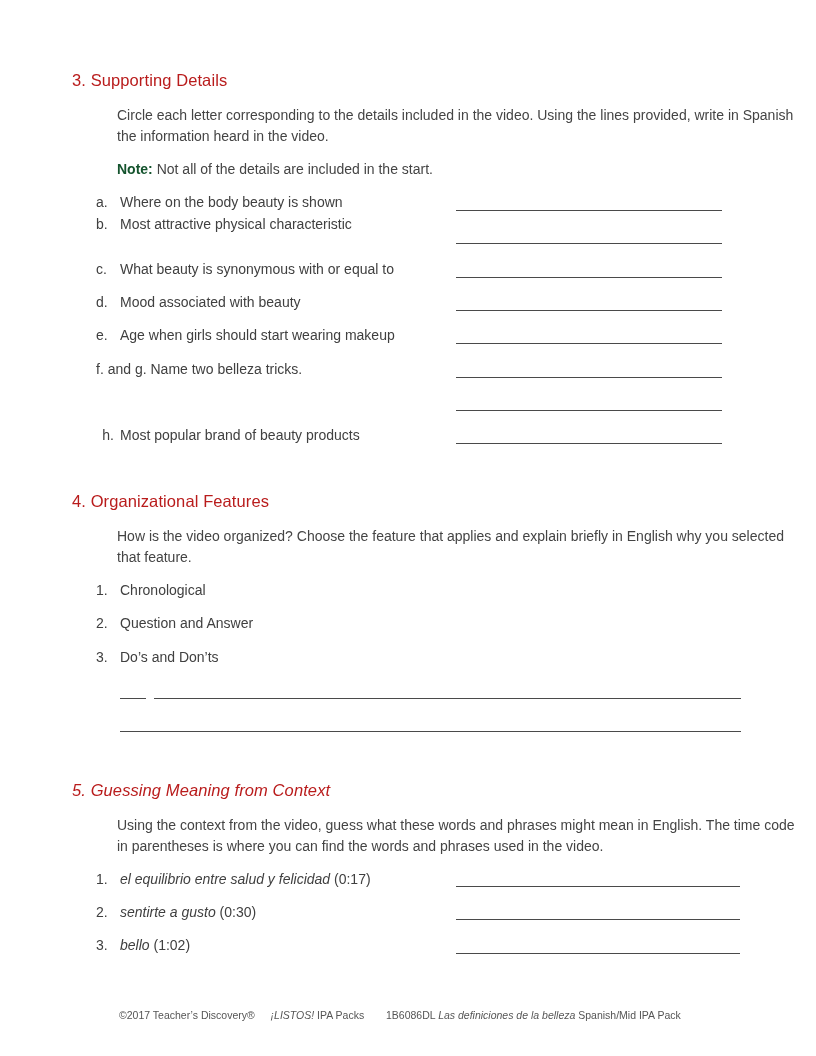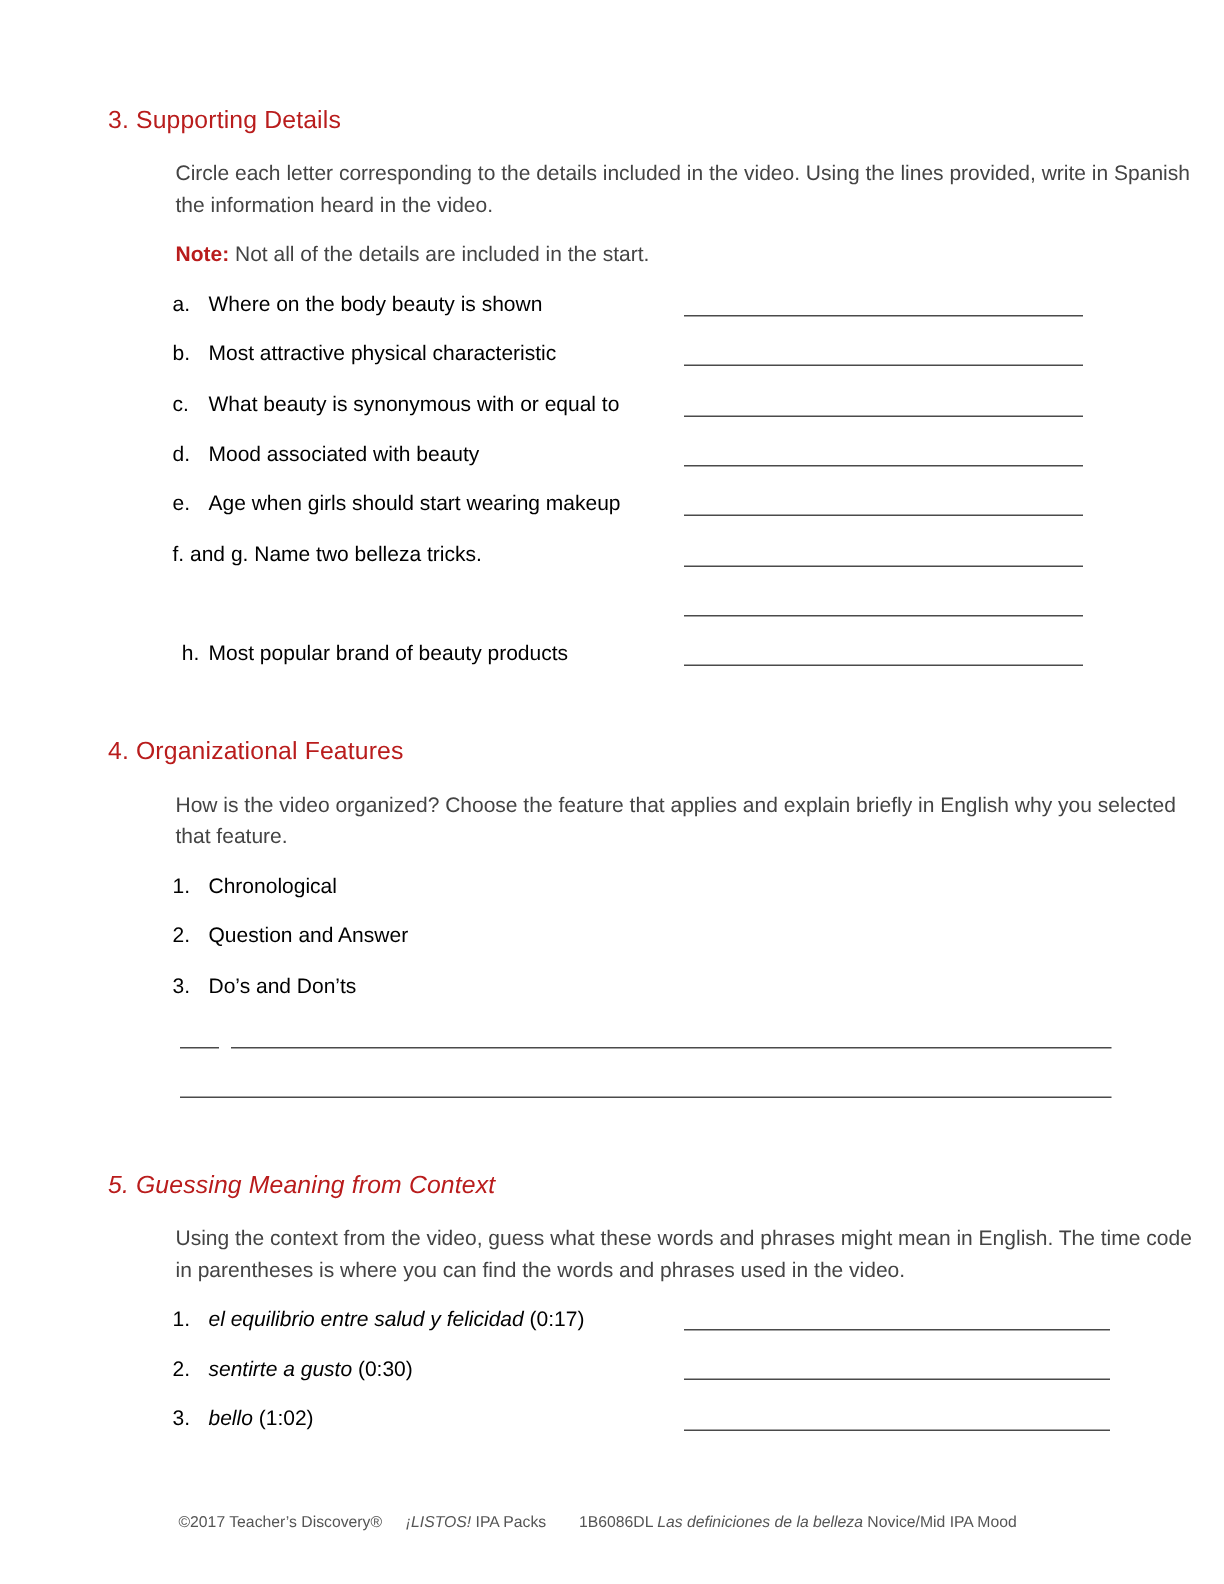--- a/index.html
+++ b/index.html
@@ -3,41 +3,41 @@
 <meta charset="utf-8">
 <style>
   html, body { margin: 0; padding: 0; background: #ffffff; }
   body {
     width: 816px; height: 1056px; position: relative; overflow: hidden;
     font-family: "Liberation Sans", sans-serif; color: #3a3a3a;
   }
   .abs { position: absolute; }
   .h { font-size: 16.5px; color: #b91c1c; font-weight: normal; letter-spacing: 0.1px; }
   .p { font-size: 14px; line-height: 21px; color: #444; font-weight: 300; margin-left: 45px; }
-  .item { font-size: 14px; color: #000000; white-space: nowrap; margin-left: 19px; }
+  .item { font-size: 14px; color: #404040; white-space: nowrap; }
   .line { position: absolute; height: 0; border-top: 1px solid #4a4a4a; }
-  .note-b { color: #b91c1c; font-weight: bold; }
+  .note-b { color: #14532d; font-weight: bold; }
   .it { font-style: italic; }
   .footer { font-size: 10.5px; color: #555; white-space: nowrap; }
 </style>
 </head>
 <body>
 
 <div class="abs h" style="left:72px;top:71px;">3.  Supporting Details</div>
 <div class="abs p" style="left:72px;top:105px;width:680px;">Circle each letter corresponding to the details included in the video. Using the lines provided, write in Spanish the information heard in the video.</div>
 <div class="abs p" style="left:72px;top:159px;">
   <span class="note-b">Note:</span><span> Not all of the details are included in the start.</span>
 </div>
 
 <div class="abs item" style="left:96px;top:194px;">
   <span style="display:inline-block;width:24px;">a.</span><span>Where on the body beauty is shown</span>
 </div>
 <div class="line" style="left:456px;top:210px;width:266px;"></div>
 
-<div class="abs item" style="left:96px;top:227px;">
+<div class="abs item" style="left:96px;top:216px;">
   <span style="display:inline-block;width:24px;">b.</span><span>Most attractive physical characteristic</span>
 </div>
 <div class="line" style="left:456px;top:243px;width:266px;"></div>
 
 <div class="abs item" style="left:96px;top:261px;">
   <span style="display:inline-block;width:24px;">c.</span><span>What beauty is synonymous with or equal to</span>
 </div>
 <div class="line" style="left:456px;top:277px;width:266px;"></div>
 
 <div class="abs item" style="left:96px;top:294px;">
@@ -94,14 +94,14 @@
 <div class="abs item" style="left:96px;top:937px;">
   <span style="display:inline-block;width:24px;">3.</span><span class="it">bello</span><span> (1:02)</span>
 </div>
 <div class="line" style="left:456px;top:953px;width:284px;"></div>
 
 <div class="abs footer" style="left:119px;top:1009px;">
   <span>©2017 Teacher’s Discovery®</span>
   <span style="display:inline-block;width:10px;"></span>
   <span class="it">¡LISTOS!</span><span> IPA Packs</span>
   <span style="display:inline-block;width:16px;"></span>
-  <span>1B6086DL </span><span class="it">Las definiciones de la belleza</span><span> Novice/Mid IPA Mood</span>
+  <span>1B6086DL </span><span class="it">Las definiciones de la belleza</span><span> Spanish/Mid IPA Pack</span>
 </div>
 
 </body></html>

